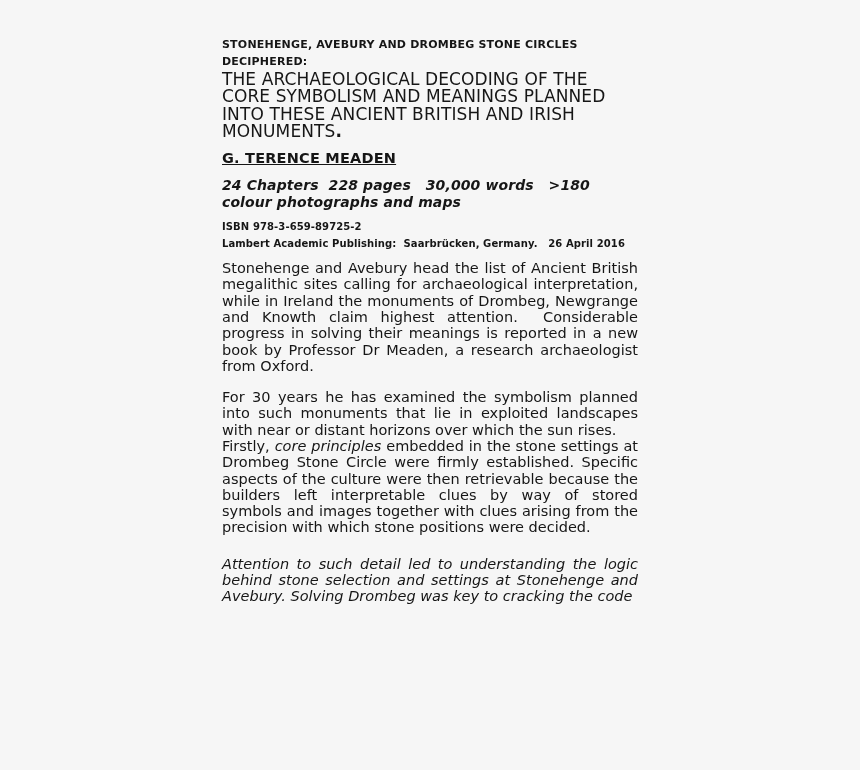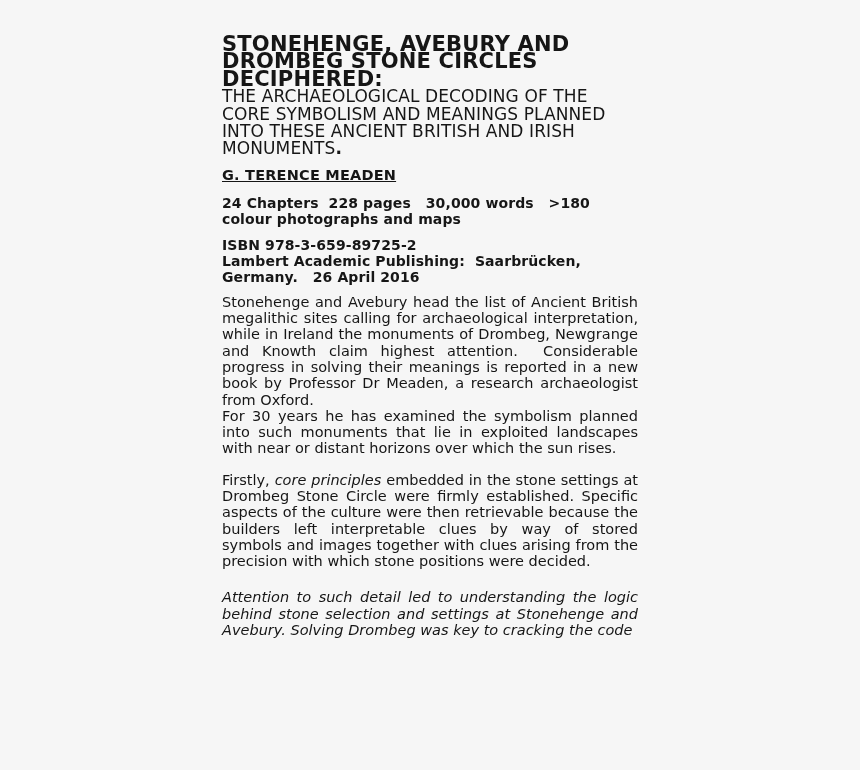--- a/index.html
+++ b/index.html
@@ -16,21 +16,21 @@
     position: relative;
   }
   .doc {
     position: absolute;
     left: 222px;
     top: 36px;
     width: 416px;
   }
   .title {
     margin: 0;
-    font-size: 21px;
+    font-size: 11px;
     line-height: 17.4px;
     font-weight: bold;
     letter-spacing: 0.2px;
   }
   .subtitle {
     margin: 0;
     font-size: 17px;
     line-height: 17.4px;
     font-weight: normal;
     letter-spacing: 0.1px;
@@ -46,42 +46,43 @@
     letter-spacing: 0.2px;
     text-decoration: underline;
   }
   .stats {
     margin: 10.5px 0 0 0;
     font-size: 14px;
     line-height: 16.5px;
     font-weight: bold;
     white-space: pre-wrap;
     letter-spacing: 0.1px;
+    font-style: italic;
   }
   .pub-block {
     margin-top: 9px;
   }
   .pub-block p {
     margin: 0;
-    font-size: 14px;
+    font-size: 10px;
     line-height: 16.3px;
     font-weight: bold;
     white-space: pre-wrap;
     letter-spacing: 0.1px;
   }
   .body-para {
     margin: 0;
     font-size: 14.5px;
     line-height: 16.3px;
     text-align: justify;
     white-space: pre-wrap;
   }
   .p1 { margin-top: 8px; }
-  .para-group { }
-  .p3 { margin-top: 15px; }
+  .para-group { margin-top: 15px; }
+  .p3 { }
   .p4 { margin-top: 20px; font-style: italic; }
   .italic { font-style: italic; }
 </style>
 </head>
 <body>
 
 <div class="doc">
 
   <h1 class="title">STONEHENGE, AVEBURY AND DROMBEG STONE CIRCLES DECIPHERED:</h1>
 

